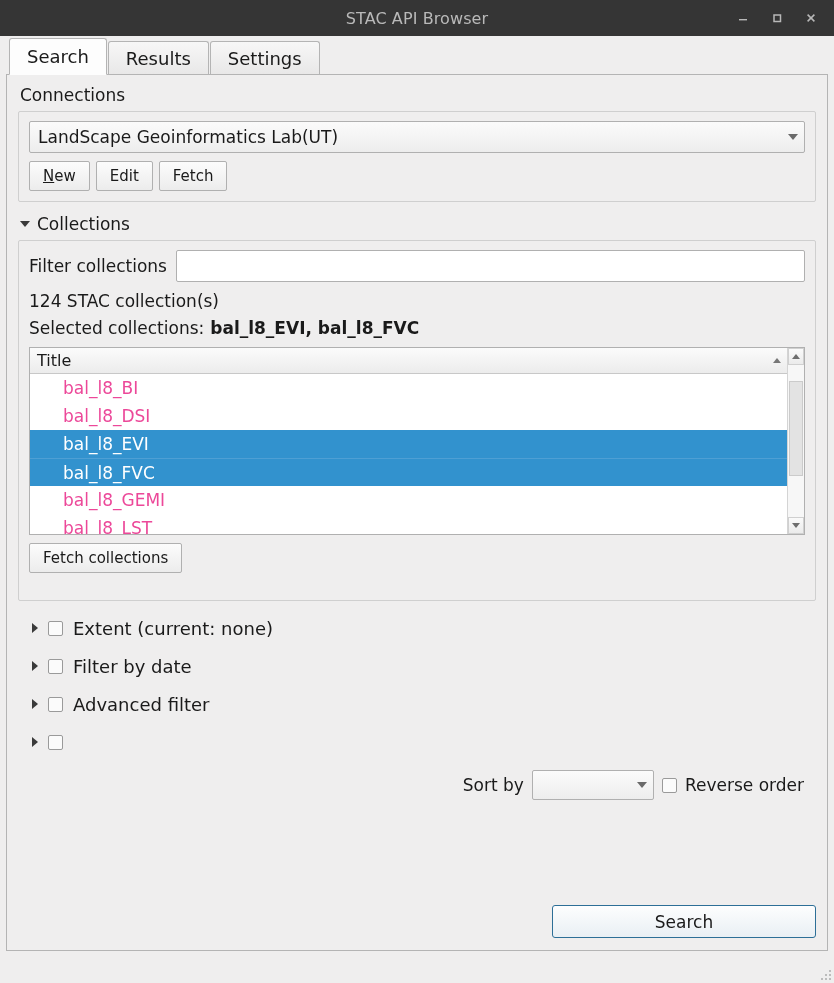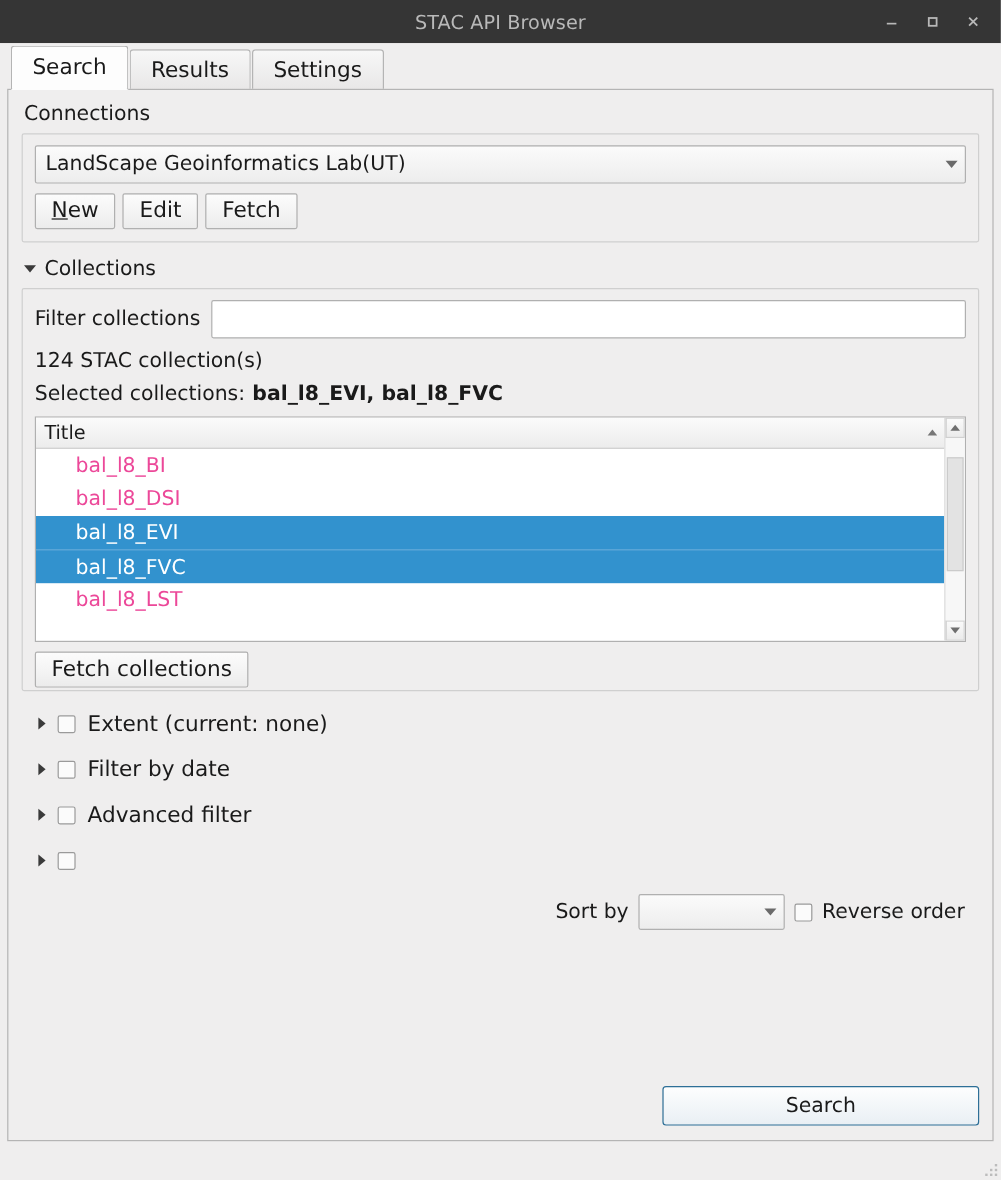--- a/index.html
+++ b/index.html
@@ -155,21 +155,21 @@
     border-right: 5px solid transparent;
     border-top: 6px solid #6a6a6a;
   }
 
   .btn {
     min-height: 30px;
     padding: 3px 13px;
     border: 1px solid #b0b0b0;
     border-radius: 2px;
     background: linear-gradient(to bottom, #fcfcfc 0%, #ececec 100%);
-    font-size: 18px;
+    font-size: 15px;
     font-family: inherit;
     color: #1a1a1a;
     box-sizing: border-box;
     cursor: default;
     line-height: 22px;
   }
   .btn .mnem { text-decoration: underline; }
 
   .btn-default {
     border: 1px solid #2d6f97;
@@ -391,21 +391,21 @@
       <button class="btn"><span class="mnem">N</span>ew</button>
       <button class="btn">Edit</button>
       <button class="btn">Fetch</button>
     </div>
   </div>
 
   <div class="group-title" style="margin-top:12px;">
     <span class="tri-down"></span>
     <span>Collections</span>
   </div>
-  <div class="group-box" style="padding:9px 10px 2px 10px;">
+  <div class="group-box" style="padding:9px 10px 27px 10px;">
     <div class="row" style="gap:9px;">
       <span class="label">Filter collections</span>
       <input class="text-input" style="flex: 1 1 0%;" type="text" placeholder="">
     </div>
     <div class="label" style="margin-top:9px;">124 STAC collection(s)</div>
     <div class="row" style="margin-top:7px; gap:6px;">
       <span class="label">Selected collections:</span>
       <span class="label" style="font-weight:bold;">bal_l8_EVI, bal_l8_FVC</span>
     </div>
 
@@ -422,20 +422,23 @@
           <div class="list-item">
                 <span>bal_l8_DSI</span>
               </div>
           <div class="list-item selected">
                 <span>bal_l8_EVI</span>
               </div>
           <div class="list-item selected">
                 <span>bal_l8_FVC</span>
               </div>
           <div class="list-item">
+                <span>bal_l8_GEMI</span>
+              </div>
+          <div class="list-item">
                 <span>bal_l8_LST</span>
               </div>
         </div>
       </div>
       <div class="vscroll">
         <div class="sb-btn">
               <span class="sb-up"></span>
             </div>
         <div class="sb-track">
           <div class="sb-thumb"></div>

